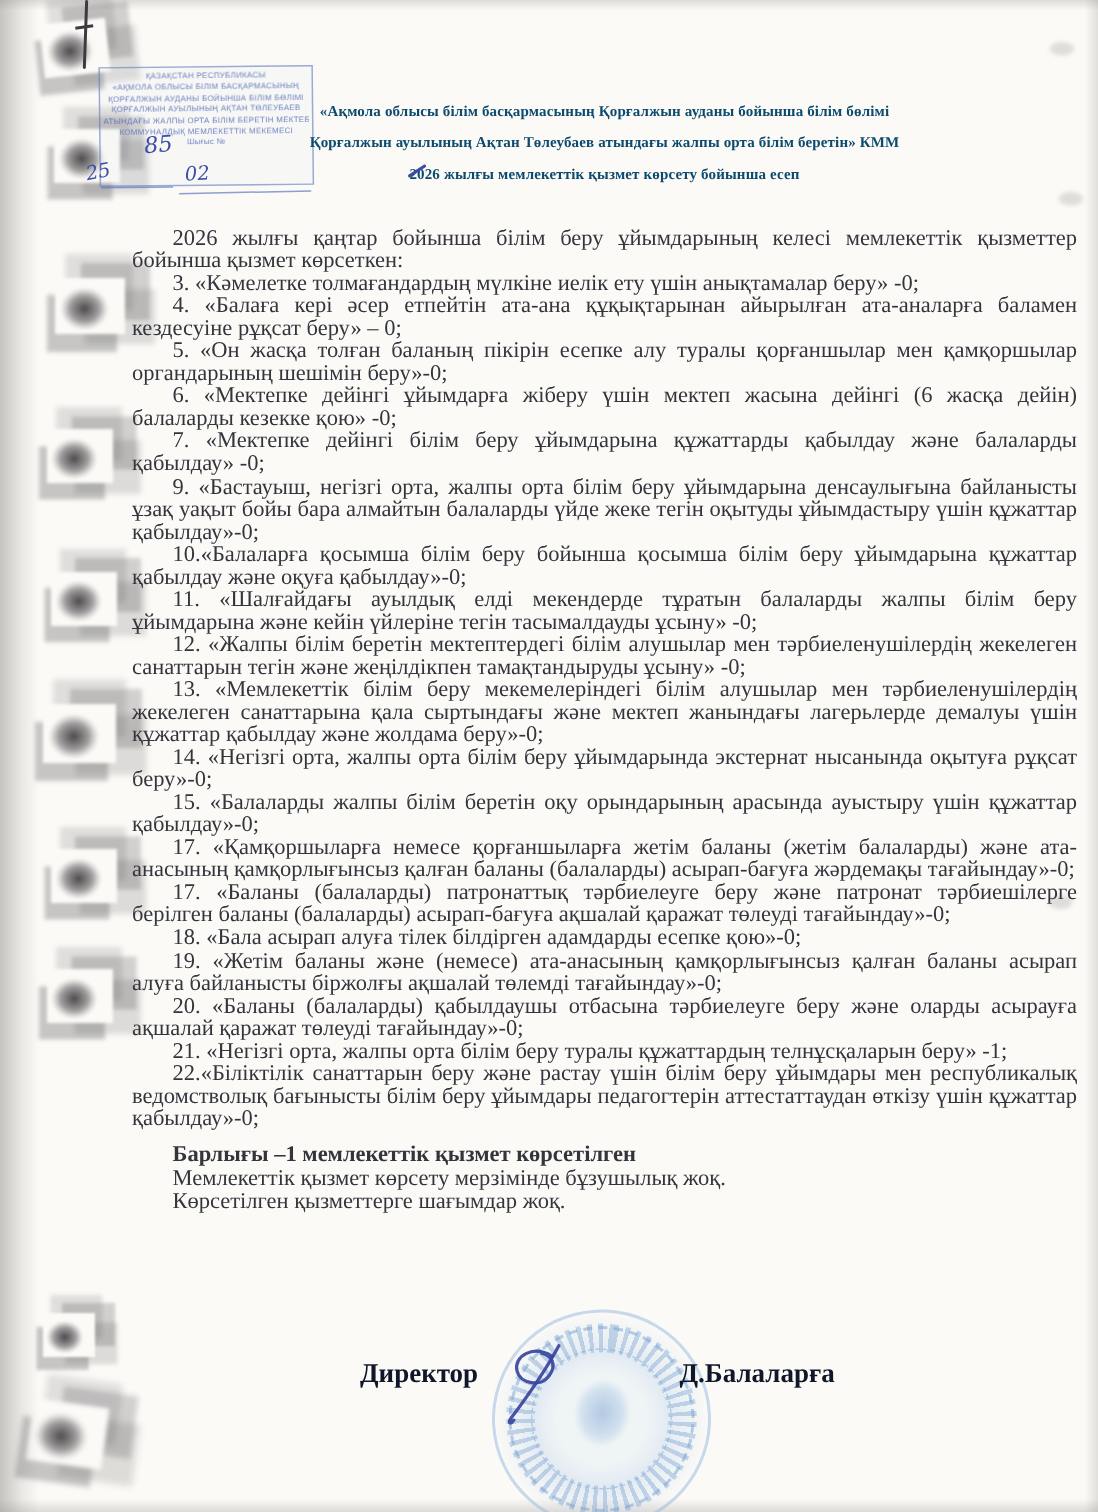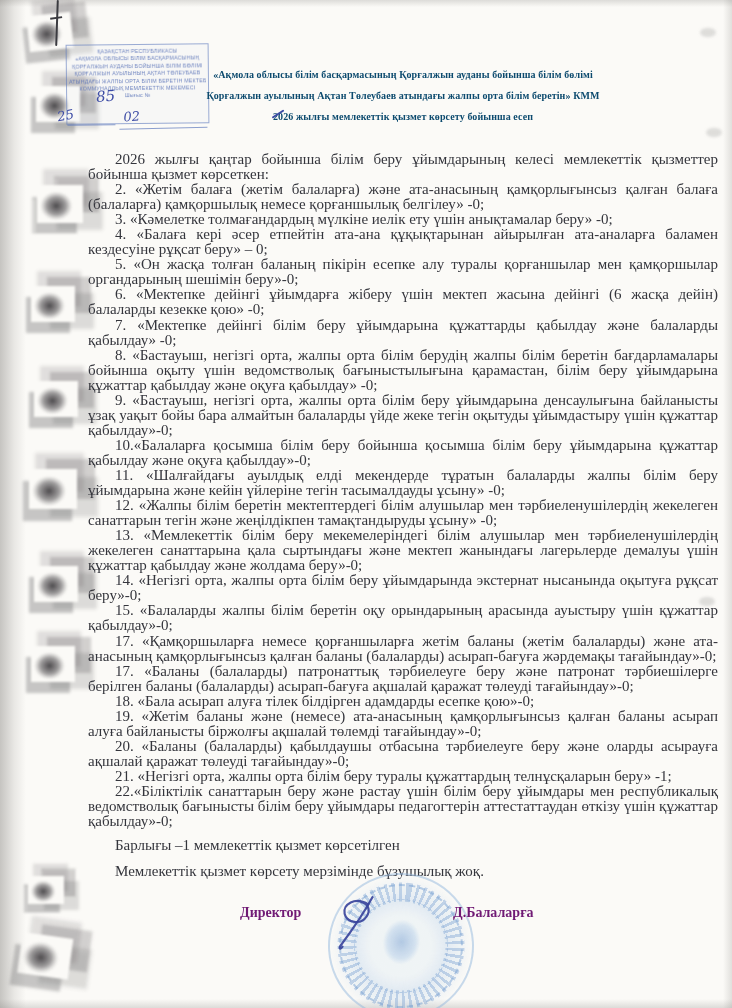--- a/index.html
+++ b/index.html
@@ -89,25 +89,25 @@
     background:#3c4ba4;transform:rotate(-33deg);border-radius:1px;
   }
 
   
   .content{
     position:absolute;left:88px;top:152px;width:630px;
     font-size:15px;line-height:15.05px;text-align:justify;
   }
   .content p{margin:0;text-indent:27px;}
   .summary{margin-top:9px;}
-  .summary .total{font-weight:normal;margin-bottom:11px;}
+  .summary .total{font-weight:bold;margin-bottom:1px;}
 
   
   .sig-role,.sig-name{
-    position:absolute;font-weight:bold;font-size:14px;color:#701a75;text-align:right;
+    position:absolute;font-weight:bold;font-size:18px;color:#0f172a;text-align:right;
   }
   .sig-role{left:240px;top:905px;}
   .sig-name{left:453px;top:905px;}
 
   
   .round-seal{
     position:absolute;left:328px;top:873px;width:142px;height:142px;border-radius:50%;
     border:2px solid rgba(148,183,221,.5);
     background:radial-gradient(circle,
       rgba(190,216,240,.18) 0 30%, rgba(168,200,232,.3) 45%,
@@ -177,45 +177,44 @@
 
   <div class="title">
     <div>«Ақмола облысы білім басқармасының Қорғалжын  ауданы бойынша білім бөлімі</div>
     <div>Қорғалжын ауылының Ақтан Төлеубаев атындағы жалпы орта білім беретін» КММ</div>
     <div><span class="struck-year">2026</span><span> жылғы  мемлекеттік қызмет көрсету бойынша есеп</span></div>
   </div>
 
   <div class="content">
     <p class="intro">2026 жылғы қаңтар бойынша білім беру ұйымдарының келесі мемлекеттік қызметтер бойынша қызмет көрсеткен:</p>
     <div class="services">
-        <p class="item">2. «Жетім балаға (жетім балаларға) және ата-анасының қамқорлығынсыз қалған балаға (балаларға) қамқоршылық немесе қорғаншылық белгілеу» -0;</p>
         <p class="item">3. «Кәмелетке толмағандардың мүлкіне иелік ету үшін анықтамалар беру» -0;</p>
         <p class="item">4. «Балаға кері әсер етпейтін ата-ана құқықтарынан айырылған ата-аналарға баламен кездесуіне рұқсат беру» – 0;</p>
         <p class="item">5. «Он жасқа толған баланың пікірін есепке алу туралы қорғаншылар мен қамқоршылар органдарының шешімін беру»-0;</p>
         <p class="item">6. «Мектепке дейінгі ұйымдарға жіберу үшін мектеп жасына дейінгі (6 жасқа дейін) балаларды кезекке қою» -0;</p>
         <p class="item">7. «Мектепке дейінгі білім беру ұйымдарына құжаттарды қабылдау және балаларды қабылдау» -0;</p>
-        <p class="item">8. «Бастауыш, негізгі орта, жалпы орта білім берудің жалпы білім беретін бағдарламалары бойынша оқыту үшін ведомстволық бағыныстылығына қарамастан, білім беру ұйымдарына құжаттар қабылдау және оқуға қабылдау» -0;</p>
         <p class="item">9. «Бастауыш, негізгі орта, жалпы орта білім беру ұйымдарына денсаулығына байланысты ұзақ уақыт бойы бара алмайтын балаларды үйде жеке тегін оқытуды ұйымдастыру үшін құжаттар қабылдау»-0;</p>
         <p class="item">10.«Балаларға қосымша білім беру бойынша қосымша білім беру ұйымдарына құжаттар қабылдау және оқуға қабылдау»-0;</p>
         <p class="item">11. «Шалғайдағы ауылдық елді мекендерде тұратын балаларды жалпы білім беру ұйымдарына және кейін үйлеріне тегін тасымалдауды ұсыну» -0;</p>
         <p class="item">12. «Жалпы білім беретін мектептердегі білім алушылар мен тәрбиеленушілердің жекелеген санаттарын тегін және жеңілдікпен тамақтандыруды ұсыну» -0;</p>
         <p class="item">13. «Мемлекеттік білім беру мекемелеріндегі білім алушылар мен тәрбиеленушілердің жекелеген санаттарына қала сыртындағы және мектеп жанындағы лагерьлерде демалуы үшін құжаттар қабылдау және жолдама беру»-0;</p>
         <p class="item">14. «Негізгі орта, жалпы орта білім беру ұйымдарында экстернат нысанында оқытуға рұқсат беру»-0;</p>
         <p class="item">15. «Балаларды жалпы білім беретін оқу орындарының арасында ауыстыру үшін құжаттар қабылдау»-0;</p>
         <p class="item">17. «Қамқоршыларға немесе қорғаншыларға жетім баланы (жетім балаларды) және ата-анасының қамқорлығынсыз қалған баланы (балаларды) асырап-бағуға жәрдемақы тағайындау»-0;</p>
         <p class="item">17. «Баланы (балаларды) патронаттық тәрбиелеуге беру және патронат тәрбиешілерге берілген баланы (балаларды) асырап-бағуға ақшалай қаражат төлеуді тағайындау»-0;</p>
         <p class="item">18. «Бала асырап алуға тілек білдірген адамдарды есепке қою»-0;</p>
         <p class="item">19. «Жетім баланы және (немесе) ата-анасының қамқорлығынсыз қалған баланы асырап алуға байланысты біржолғы ақшалай төлемді тағайындау»-0;</p>
         <p class="item">20. «Баланы (балаларды) қабылдаушы отбасына тәрбиелеуге беру және оларды асырауға ақшалай қаражат төлеуді тағайындау»-0;</p>
         <p class="item">21. «Негізгі орта, жалпы орта білім беру туралы құжаттардың телнұсқаларын беру» -1;</p>
         <p class="item">22.«Біліктілік санаттарын беру және растау үшін білім беру ұйымдары мен республикалық ведомстволық бағынысты білім беру ұйымдары педагогтерін аттестаттаудан өткізу үшін құжаттар қабылдау»-0;</p>
       </div>
     <div class="summary">
       <p class="total">Барлығы –1 мемлекеттік қызмет көрсетілген</p>
       <p>Мемлекеттік қызмет көрсету мерзімінде бұзушылық жоқ.</p>
+      <p>Көрсетілген қызметтерге шағымдар жоқ.</p>
     </div>
   </div>
 
   <div class="round-seal">
     <div class="seal-ring-text"></div>
     <div class="seal-core"></div>
   </div>
 
   <svg class="signature" viewBox="0 0 50 58" xmlns="http://www.w3.org/2000/svg">
     <path d="M37,10 C24,2 12,10 14,19 C16,28 30,30 35,22 C40,15 36,9 30,8"></path>

